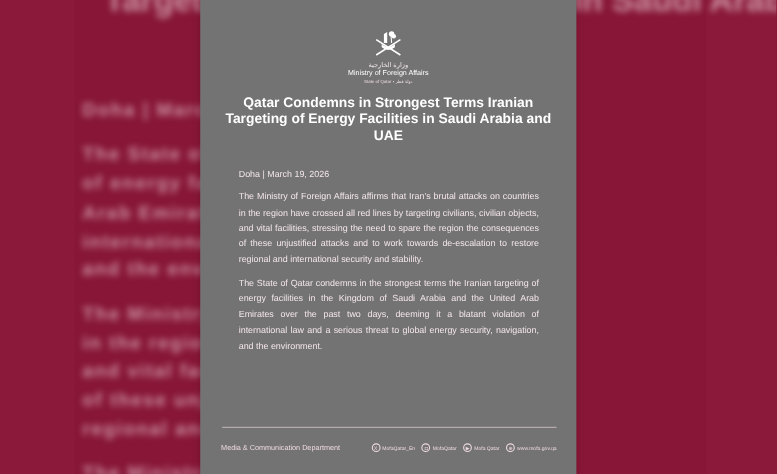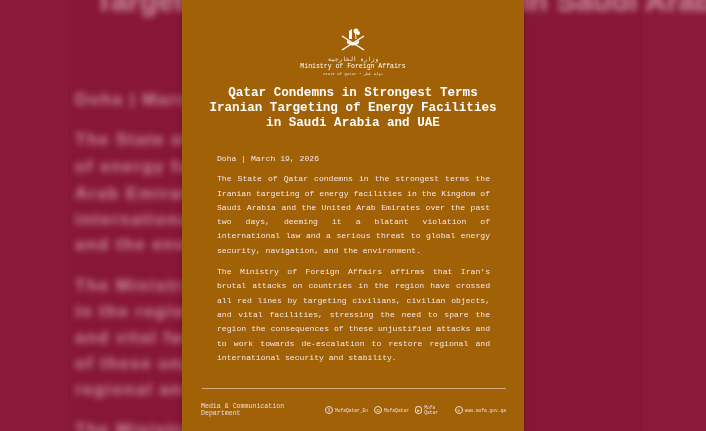--- a/index.html
+++ b/index.html
@@ -2,21 +2,21 @@
 <html><head>
 <meta charset="utf-8">
 <style>
   html,body{margin:0;padding:0;}
   body{width:706px;height:431px;overflow:hidden;position:relative;background:#8a1838;font-family:"Liberation Sans",sans-serif;}
   .bg{position:absolute;inset:0;background:#8b1a3a;overflow:hidden;}
   .bg-panel{position:absolute;left:68px;top:0;width:574px;height:431px;background:#881737;}
   .bg-text{position:absolute;left:75px;color:rgba(255,240,245,0.55);filter:blur(3px);font-weight:bold;white-space:nowrap;}
   .bg-title{top:-16px;left:95px;font-size:30px;}
   .bg-line{font-size:17px;letter-spacing:1.5px;}
-  .card{position:absolute;left:182px;top:0;width:342px;height:431px;background:#a16207;box-shadow:0 0 6px rgba(60,0,20,0.35);font-family:Liberation Mono, monospace;}
+  .card{position:absolute;left:182px;top:0;width:342px;height:431px;background:#737373;box-shadow:0 0 6px rgba(60,0,20,0.35);}
   .logo{position:absolute;left:0;right:0;top:26px;text-align:center;color:#fff;}
   .emblem{display:block;margin:0 auto;width:30px;height:28px;}
   .ar{font-size:6px;margin-top:1px;color:#f3e6ea;}
   .mofa{font-size:6.5px;color:#fff;margin-top:0px;}
   .sub{font-size:4px;color:#eedbe1;margin-top:1px;}
   .title{position:absolute;left:20px;right:20px;top:86px;text-align:center;color:#fff;font-weight:bold;font-size:12.6px;line-height:15px;}
   .body{position:absolute;left:35px;right:18px;top:152px;color:#f4e6ea;font-size:8.1px;line-height:14.3px;}
   .body p{margin:0 16px 7px 0;text-align:justify;}
   .date{margin-bottom:6px !important;}
   .divider{position:absolute;left:20px;right:18px;top:388px;height:1px;background:rgba(255,230,238,0.55);}
@@ -58,22 +58,22 @@
     </svg>
     <div class="ar">وزارة الخارجية</div>
     <div class="mofa">Ministry of Foreign Affairs</div>
     <div class="sub">State of Qatar • دولة قطر</div>
   </div>
 
   <div class="title">Qatar Condemns in Strongest Terms Iranian Targeting of Energy Facilities in Saudi Arabia and UAE</div>
 
   <div class="body">
     <p class="date">Doha | March 19, 2026</p>
+    <p>The Ministry of Foreign Affairs affirms that Iran's brutal attacks on countries in the region have crossed all red lines by targeting civilians, civilian objects, and vital facilities, stressing the need to spare the region the consequences of these unjustified attacks and to work towards de-escalation to restore regional and international security and stability.</p>
     <p>The State of Qatar condemns in the strongest terms the Iranian targeting of energy facilities in the Kingdom of Saudi Arabia and the United Arab Emirates over the past two days, deeming it a blatant violation of international law and a serious threat to global energy security, navigation, and the environment.</p>
-    <p>The Ministry of Foreign Affairs affirms that Iran's brutal attacks on countries in the region have crossed all red lines by targeting civilians, civilian objects, and vital facilities, stressing the need to spare the region the consequences of these unjustified attacks and to work towards de-escalation to restore regional and international security and stability.</p>
   </div>
 
   <div class="divider"></div>
 
   <div class="footer">
     <span>Media &amp; Communication Department</span>
     <div class="socials">
       <span class="soc">
         <span class="ico">X</span>
         <span>MofaQatar_En</span>

